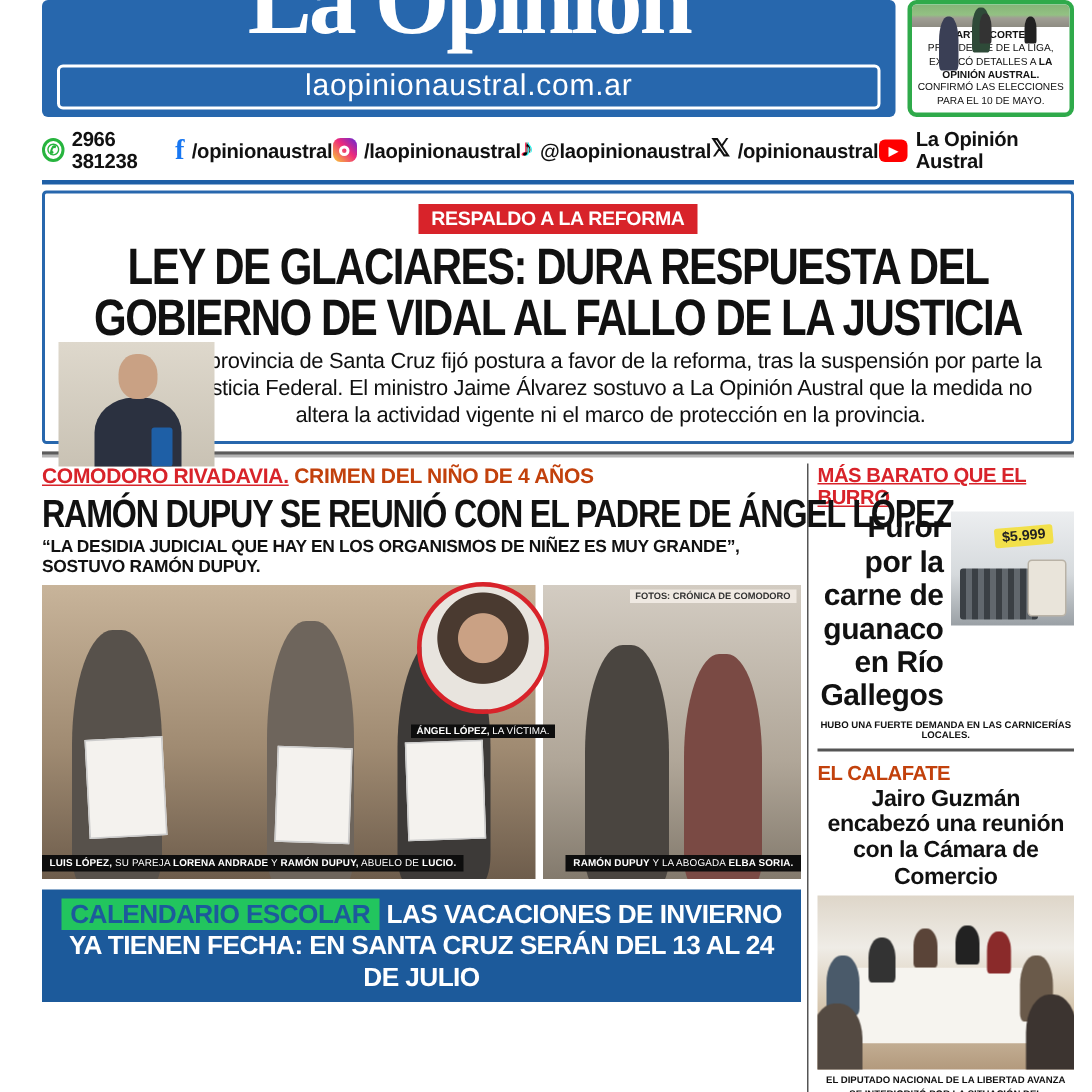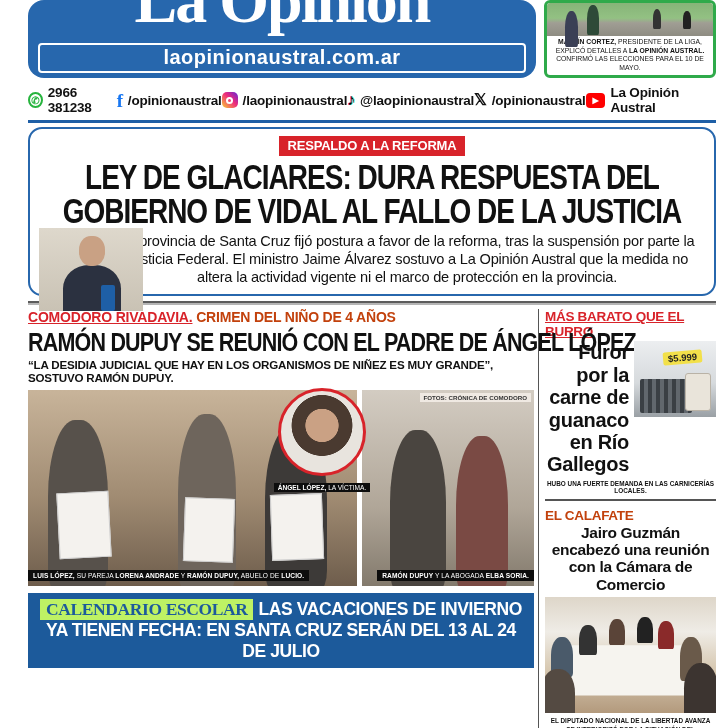--- a/index.html
+++ b/index.html
@@ -2,26 +2,26 @@
 <html><head>
 <meta charset="utf-8">
 <style>
   * { margin:0; padding:0; box-sizing:border-box; }
   html,body { width:728px; height:728px; overflow:hidden; background:#fff;
     font-family:"Liberation Sans", sans-serif; color:#111; }
   .page { width:728px; height:728px; padding:0 12px 0 28px; overflow:hidden; }
 
   
   .masthead { display:flex; gap:8px; height:78px; }
-  .logo-box { width:508px; background:#2767ad; border-radius:16px; position:relative; overflow:hidden; }
+  .logo-box { width:569px; background:#2767ad; border-radius:4px; position:relative; overflow:hidden; }
   .logo-main { font-family:"Liberation Serif", serif; font-weight:bold; color:#fff;
     font-size:64px; text-align:center; margin-top:-36px; letter-spacing:-2px; white-space:nowrap; }
   .logo-sub { color:#fff; letter-spacing:9px; font-size:13px; font-weight:bold; text-align:center; margin-top:-16px; }
   .site-box { position:absolute; left:10px; right:10px; bottom:5px; border:2px solid #fff; border-radius:4px;
-    text-align:center; font-size:20px; font-weight:bold; color:#fff; padding:1px 0 2px; letter-spacing:.5px; }
+    text-align:center; font-size:20px; font-weight:normal; color:#fff; padding:1px 0 2px; letter-spacing:.5px; }
   .promo { flex:1; border:3px solid #2faa4a; border-radius:6px; overflow:hidden; display:flex; flex-direction:column; background:#fff; }
   .promo-photo { height:44px; position:relative;
     background:linear-gradient(180deg,#86b478 0%,#93c183 46%,#a09e94 60%,#8e8c82 100%); }
   .fig { position:absolute; border-radius:45% 45% 12% 12%; }
   .promo-cap { flex:1; font-size:6.8px; font-weight:400; text-align:center; line-height:1.3; padding:2px 3px; color:#111; }
   .b { font-weight:800; }
 
   
   .social { display:flex; justify-content:space-between; align-items:center; padding:7px 0 5px; }
   .soc { display:flex; align-items:center; gap:5px; font-weight:bold; font-size:13.5px; letter-spacing:-.2px; }
@@ -31,21 +31,21 @@
   .ic-ig { width:16px; height:16px; border-radius:5px; background:linear-gradient(45deg,#f9ce34,#ee2a7b 55%,#6228d7);
     display:inline-flex; align-items:center; justify-content:center; }
   .ig-dot { width:7px; height:7px; border:2px solid #fff; border-radius:50%; }
   .ic-tt { font-size:16px; font-weight:bold; color:#000; text-shadow:1px 0 0 #25f4ee,-1px 0 0 #fe2c55; line-height:1; }
   .ic-x { font-size:16px; font-weight:800; line-height:1; }
   .ic-yt { width:22px; height:15px; background:#f00; border-radius:4px; color:#fff;
     display:inline-flex; align-items:center; justify-content:center; font-size:8px; }
   .rule-blue { height:3px; background:#1e5fa6; }
 
   
-  .lead { border:2px solid #2767ad; border-radius:14px; margin-top:4px; position:relative; padding:7px 8px 8px; }
+  .lead { border:2px solid #2767ad; border-radius:3px; margin-top:4px; position:relative; padding:7px 8px 8px; }
   .tags { display:flex; justify-content:center; }
   .tag { font-size:13px; font-weight:bold; color:#fff; padding:2px 9px 3px; letter-spacing:-.2px; white-space:nowrap; }
   .tag-red { background:#d8232a; }
   .tag-blue { background:#2767ad; box-shadow:inset 0 0 0 2px #fff; border:2px solid #2767ad; padding:0 7px 1px; }
   .cond { transform:scaleY(1.22); transform-origin:center top; }
   .lead-hl { text-align:center; font-size:28px; font-weight:800; letter-spacing:-1px; line-height:1.0;
     margin-top:5px; height:72px; }
   .minister { position:absolute; left:9px; top:99px; width:104px; height:83px; overflow:hidden;
     background:linear-gradient(180deg,#ded8cc,#c9c2b4); }
   .lede { margin-left:70px; font-size:14.6px; font-weight:normal; text-align:center; line-height:1.22; letter-spacing:-.2px; }
@@ -70,21 +70,21 @@
   .cap-right { left:auto; right:0; }
   .credit { position:absolute; top:3px; right:3px; background:#efe9e2; color:#333; font-size:6.2px;
     font-weight:bold; padding:1px 4px; }
   .inset { position:absolute; left:244px; top:-2px; width:100px; text-align:center; z-index:5; }
   .inset-circle { width:88px; height:88px; border-radius:50%; border:3px solid #d8232a; margin:0 auto;
     background:radial-gradient(circle at 50% 42%,#caa184 0 26%,#4a3a30 27% 48%,#e8e4de 49% 100%); }
   .inset-cap { display:inline-block; background:#0d0d0d; color:#fff; font-size:6.6px; padding:1px 4px; margin-top:-8px; }
 
   .school { background:#1c5a9b; color:#fff; margin-top:7px; padding:6px 8px 7px; font-size:17.5px;
     font-weight:800; text-align:center; line-height:1.18; letter-spacing:-.4px; }
-  .school-badge { background:#bef264; color:#1c5a9b; padding:0 6px 1px; margin-right:5px;font-family:Liberation Serif, serif; }
+  .school-badge { background:#22c55e; color:#1c5a9b; padding:0 6px 1px; margin-right:5px; }
 
   
   .side { padding-left:2px; }
   .side-kicker { font-size:13.5px; font-weight:800; text-align:left; letter-spacing:-.3px; }
   .g-body { display:flex; gap:5px; margin-top:2px; }
   .g-hl { width:84px; font-size:20px; font-weight:800; text-align:right; line-height:1.12; letter-spacing:-.3px; }
   .g-photo { flex:1; height:76px; position:relative; overflow:hidden;
     background:linear-gradient(180deg,#eceef0 0%,#d6dadd 55%,#9aa0a5 100%); }
   .crate { position:absolute; left:6px; bottom:4px; width:52px; height:34px; background:
     repeating-linear-gradient(90deg,#3a3f44 0 4px,#61676d 4px 8px); border-radius:2px; }

